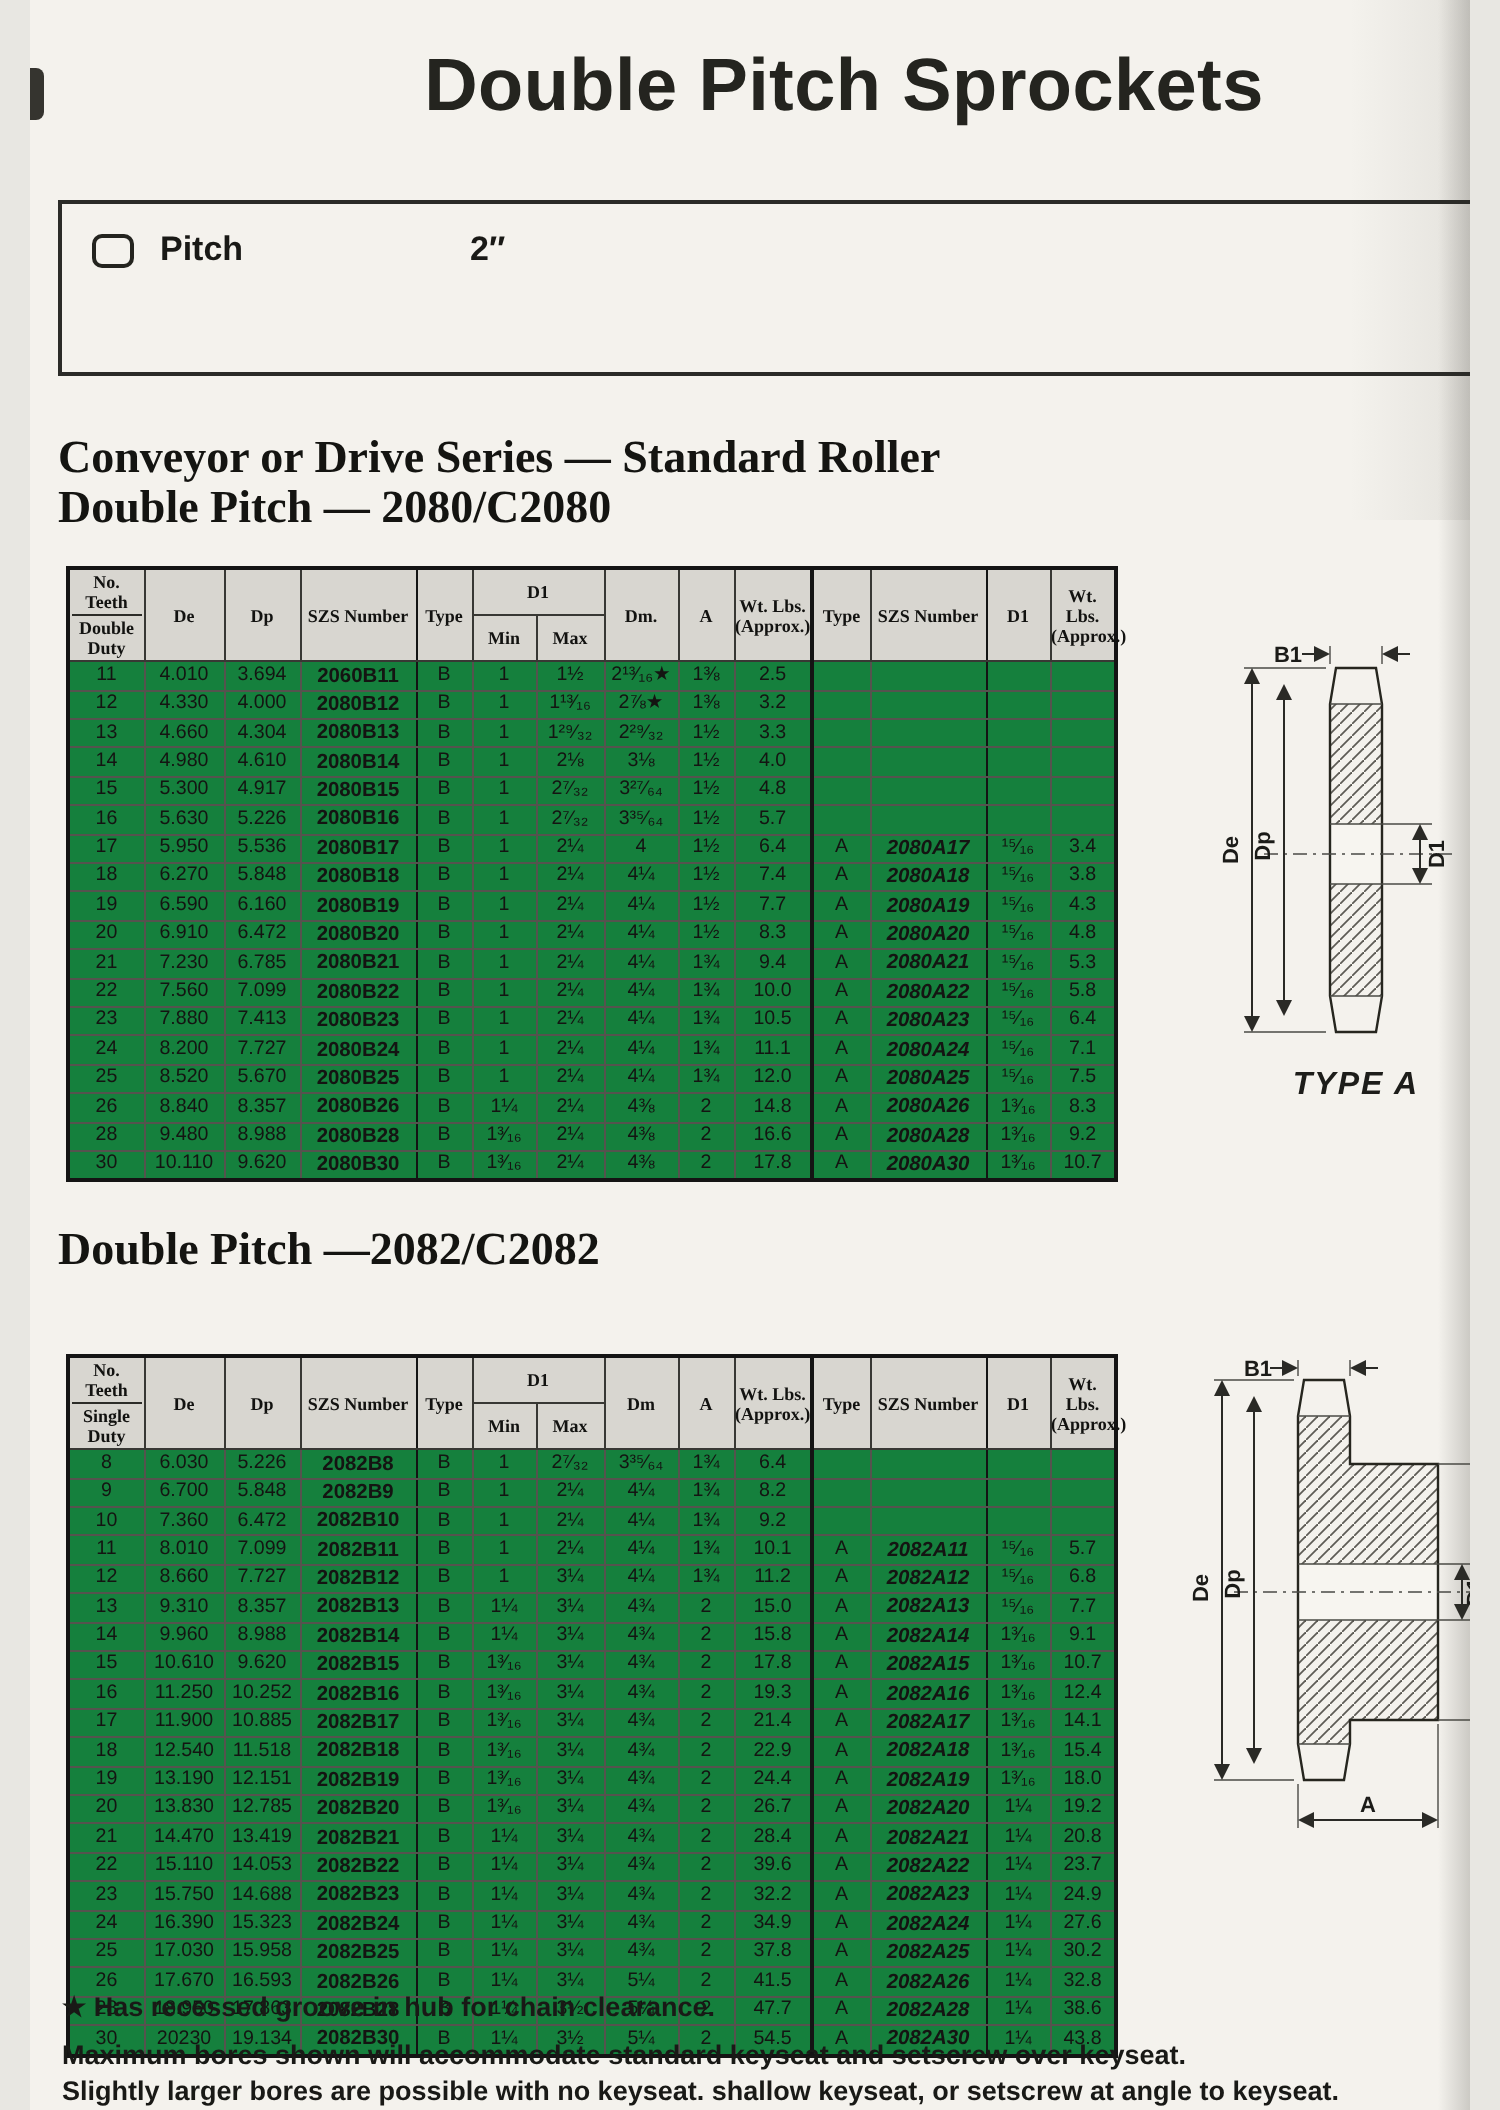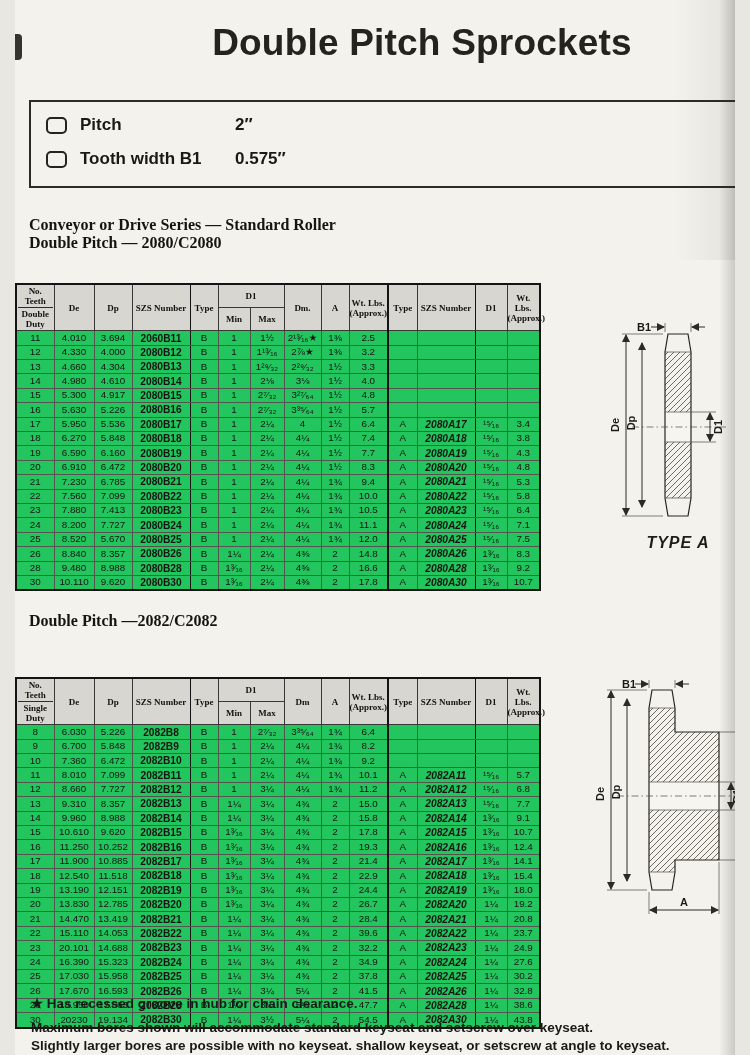--- a/index.html
+++ b/index.html
@@ -14,24 +14,24 @@
   .page-title{position:absolute;top:22px;left:0;width:100%;box-sizing:border-box;padding-left:94px;
         text-align:center;font-size:37px;font-weight:800;letter-spacing:.2px;color:#24241f;}
   
   .spec-box{position:absolute;left:14px;top:100px;width:720px;height:88px;border:2px solid #2b2b28;box-sizing:border-box;}
   .spec-row{display:flex;align-items:center;margin:13px 12px 0 15px;font-weight:700;font-size:17px;color:#191916;}
   .spec-row + .spec-row{margin-top:14px;}
   .checkbox{width:17px;height:13px;border:2px solid #24241f;border-radius:5px;margin-right:13px;flex:0 0 auto;}
   .spec-label{width:155px;}
   
   .sec-h{position:absolute;left:14px;font-family:"Liberation Serif",serif;font-weight:700;
-        font-size:16px;line-height:1.1;color:#141411;}
+        font-size:23px;line-height:1.1;color:#141411;}
   
-  table.cat{position:absolute;left:0;border-collapse:collapse;table-layout:fixed;width:524px;
-        border:2px solid #141414;background:#22c55e;}
+  table.cat{position:absolute;left:18px;border-collapse:collapse;table-layout:fixed;width:524px;
+        border:2px solid #141414;background:#15803d;}
   table.cat th{border:1px solid #383834;background:#d8d6d0;font-family:"Liberation Serif",serif;
         font-weight:700;font-size:9px;line-height:1.12;padding:1px 0;color:#121210;}
   table.cat td{border:1px solid #55534e;font-size:9.8px;text-align:center;padding:1px 0;line-height:1.08;
         height:11.4px;color:#141412;}
   table.cat tbody tr:first-child td{border-top:1.6px solid #141414;}
   table.cat td:nth-child(4),table.cat td:nth-child(12){font-weight:700;font-size:10.2px;}
   table.cat td:nth-child(4){border-left:1.6px solid #141414;border-right:1.6px solid #141414;margin-top:32px;}
   table.cat td:nth-child(11){border-left:2px solid #141414;}
   table.cat td:nth-child(12){border-left:1.4px solid #141414;border-right:1.4px solid #141414;font-style:italic;}
   th.c-szs{border-left:1.6px solid #141414 !important;border-right:1.6px solid #141414 !important;}
@@ -61,25 +61,20 @@
   <div class="edge-right"></div>
   <div class="artifact-left"></div>
 
   <div class="page-title">Double Pitch Sprockets</div>
 
   <div class="spec-box">
     <div class="spec-row">
       <span class="checkbox"></span>
       <span class="spec-label">Pitch</span>
       <span class="spec-value">2″</span>
-    </div>
-    <div class="spec-row">
-      <span class="checkbox"></span>
-      <span class="spec-label">Tooth width B1</span>
-      <span class="spec-value">0.575″</span>
     </div>
   </div>
 
   <div class="sec-h" style="top:216px;">
     <div>Conveyor or Drive Series — Standard Roller</div>
     <div>Double Pitch — 2080/C2080</div>
   </div>
 
   <table class="cat" style="top:283px;">
     <colgroup>
@@ -752,21 +747,21 @@
           <td>4¾</td>
           <td>2</td>
           <td>39.6</td>
           <td>A</td>
           <td>2082A22</td>
           <td>1¼</td>
           <td>23.7</td>
         </tr>
         <tr>
           <td>23</td>
-          <td>20.101</td>
+          <td>15.750</td>
           <td>14.688</td>
           <td>2082B23</td>
           <td>B</td>
           <td>1¼</td>
           <td>3¼</td>
           <td>4¾</td>
           <td>2</td>
           <td>32.2</td>
           <td>A</td>
           <td>2082A23</td>

